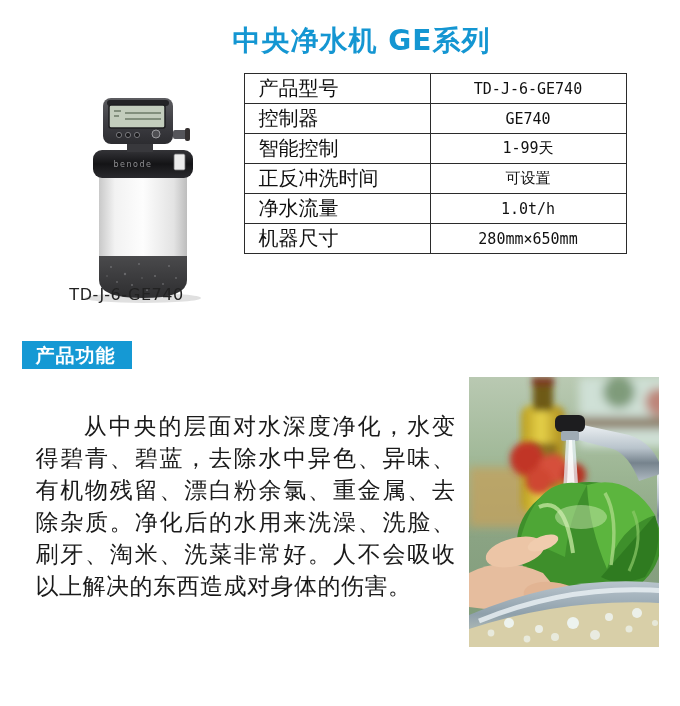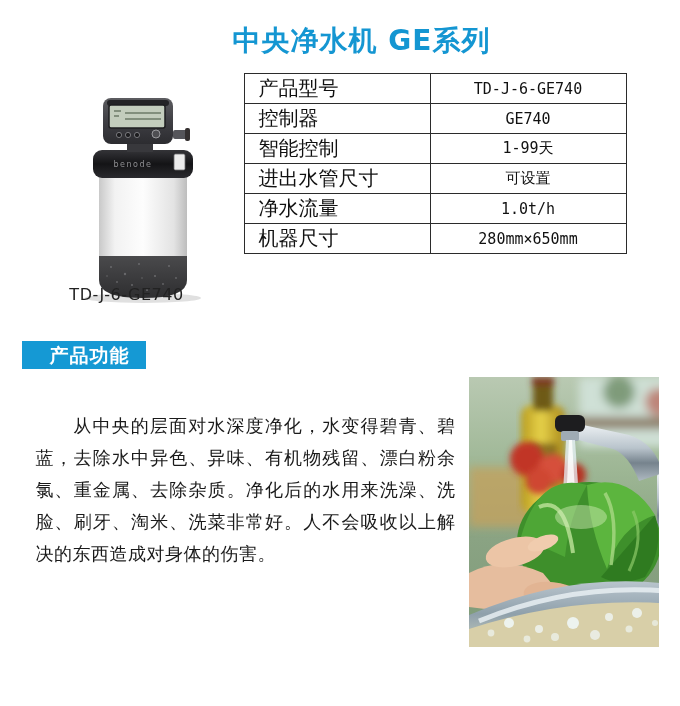--- a/index.html
+++ b/index.html
@@ -31,28 +31,28 @@
   }
   table.spec td.label { width:186px; padding-left:14px; text-align:left; }
   table.spec td.value {
     width:196px; text-align:center;
     font-family:"DejaVu Sans Mono","Liberation Mono",monospace; font-size:15px;
   }
   
   .banner {
     position:absolute; left:0; background:#1599d4; color:#ffffff;
     font-size:19px; font-weight:bold; line-height:28px; height:28px;
-    padding:0 16px 0 28px; letter-spacing:1px;
+    padding:0 16px 0 14px; letter-spacing:1px;
   }
   .banner.features { top:337px; }
   .banner.filter { top:664px; }
   
   .feature-text {
     position:absolute; left:14px; top:406px; width:420px;
-    font-size:18px; line-height:32px; color:#1a1a1a;
+    font-size:23px; line-height:32px; color:#1a1a1a;
     text-indent:2.1em; letter-spacing:0.5px; text-align:justify;
   }
   
   .photo { position:absolute; left:447px; top:373px; width:232px; height:270px; }
 </style>
 </head>
 <body>
 
 <div class="page">
 
@@ -143,21 +143,21 @@
       </tr>
       <tr>
         <td class="label">控制器</td>
         <td class="value">GE740</td>
       </tr>
       <tr>
         <td class="label">智能控制</td>
         <td class="value">1-99天</td>
       </tr>
       <tr>
-        <td class="label">进出水管尺寸</td>
+        <td class="label">正反冲洗时间</td>
         <td class="value">可设置</td>
       </tr>
       <tr>
         <td class="label">净水流量</td>
         <td class="value">1.0t/h</td>
       </tr>
       <tr>
         <td class="label">机器尺寸</td>
         <td class="value">280mm×650mm</td>
       </tr>

